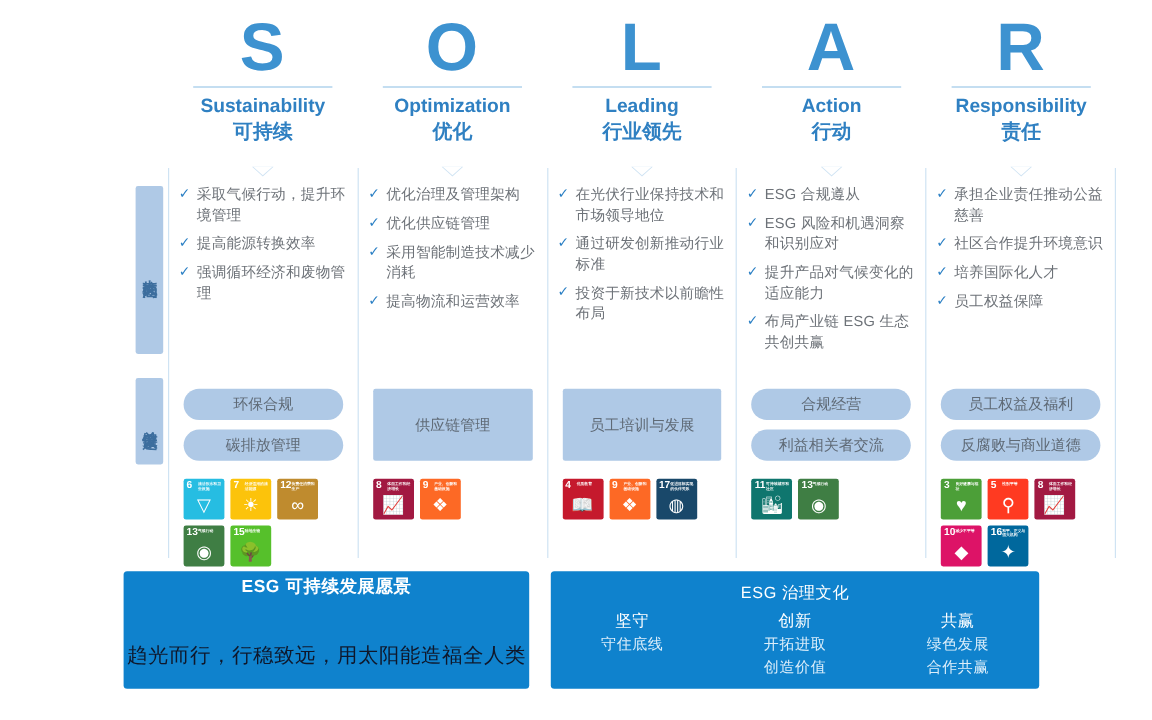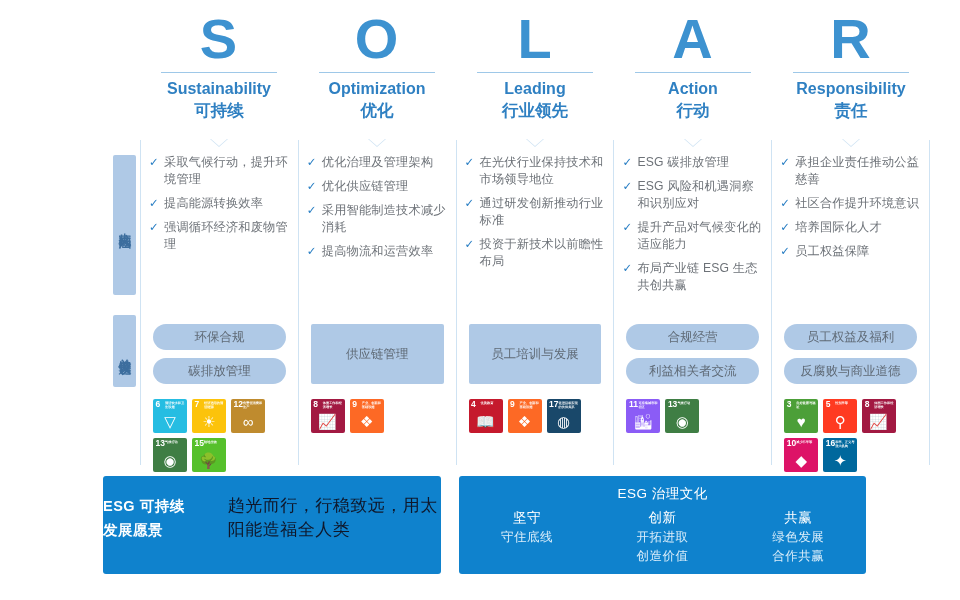--- a/index.html
+++ b/index.html
@@ -177,21 +177,21 @@
     gap: 18px;
   }
   .banner {
     background: #0f82cd;
     color: #ffffff;
     border-radius: 3px;
     position: relative;
   }
   #banner-vision {
     width: 368px;
-    display: flex; 
+    display: flex; flex-direction: column;
     align-items: center; justify-content: center;
     padding-bottom: 14px;
     gap: 34px;
   }
   .bv-title {
     font-size: 14.5px; font-weight: bold; line-height: 24px;
     letter-spacing: 0.5px;
   }
   .bv-sub {
     font-size: 17px; line-height: 24px;
@@ -384,41 +384,41 @@
           <span class="lbl">促进目标实现的伙伴关系</span>
           <span class="glyph">◍</span>
         </div>
       </div>
     </div>
     <div class="col">
       <div class="caret"></div>
       <div class="bullets">
         <div class="bullet">
           <span class="check">✓</span>
-          <span class="btext">ESG 碳排放管理</span>
+          <span class="btext">ESG 合规遵从</span>
         </div>
         <div class="bullet">
           <span class="check">✓</span>
           <span class="btext">ESG 风险和机遇洞察和识别应对</span>
         </div>
         <div class="bullet">
           <span class="check">✓</span>
           <span class="btext">提升产品对气候变化的适应能力</span>
         </div>
         <div class="bullet">
           <span class="check">✓</span>
           <span class="btext">布局产业链 ESG 生态共创共赢</span>
         </div>
       </div>
       <div class="issues two">
         <div class="issue">合规经营</div>
         <div class="issue">利益相关者交流</div>
       </div>
       <div class="sdgs">
-        <div class="sdg" style="background:#8b5cf6">
+        <div class="sdg" style="background:#0f766e">
           <span class="num">11</span>
           <span class="lbl">可持续城市和社区</span>
           <span class="glyph">🏙</span>
         </div>
         <div class="sdg" style="background:#3F7E44">
           <span class="num">13</span>
           <span class="lbl">气候行动</span>
           <span class="glyph">◉</span>
         </div>
       </div>

